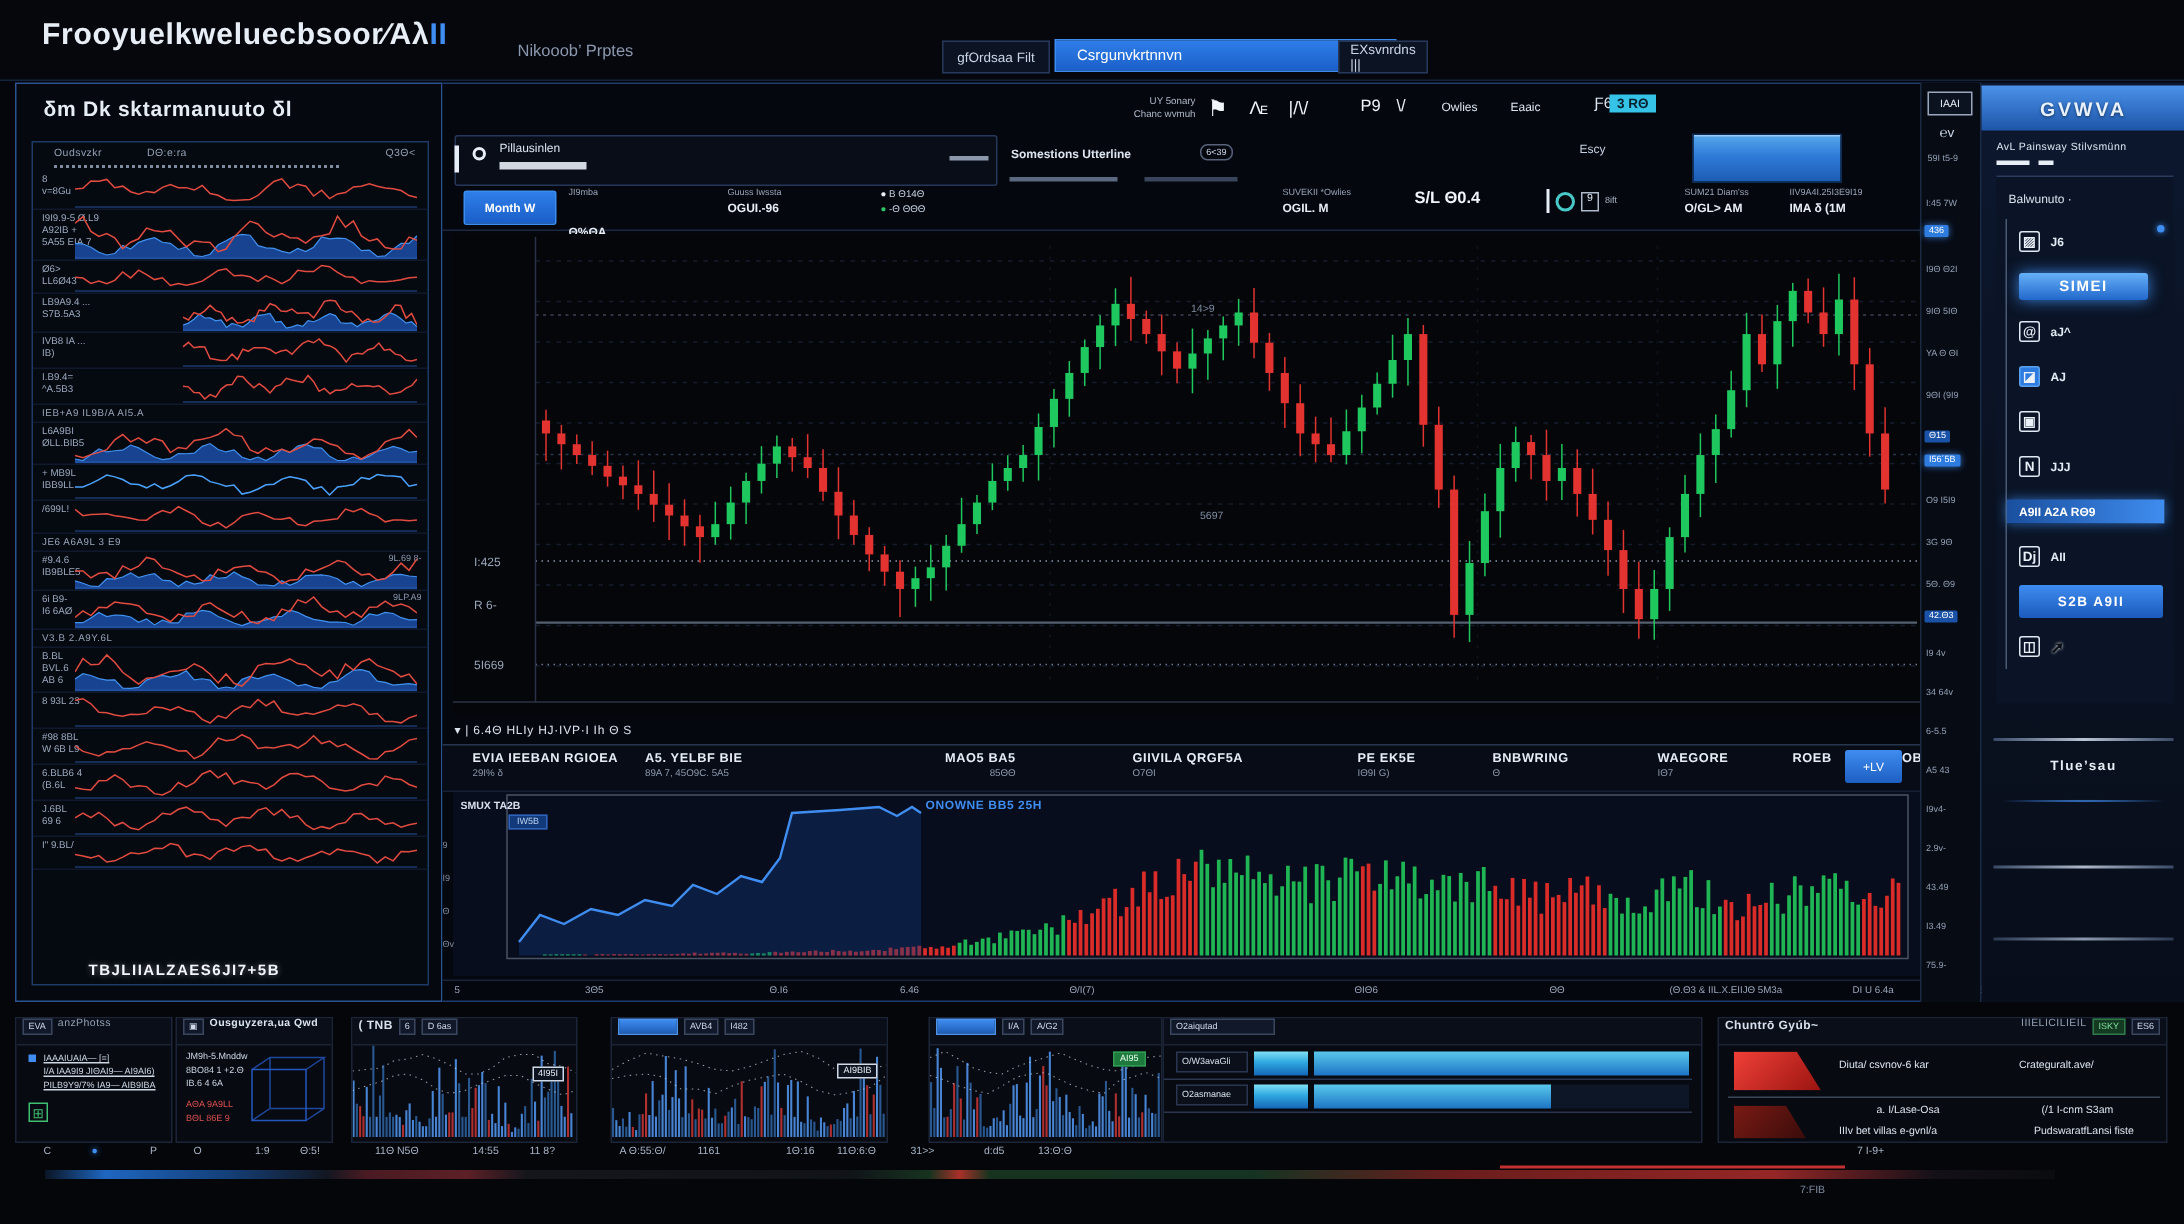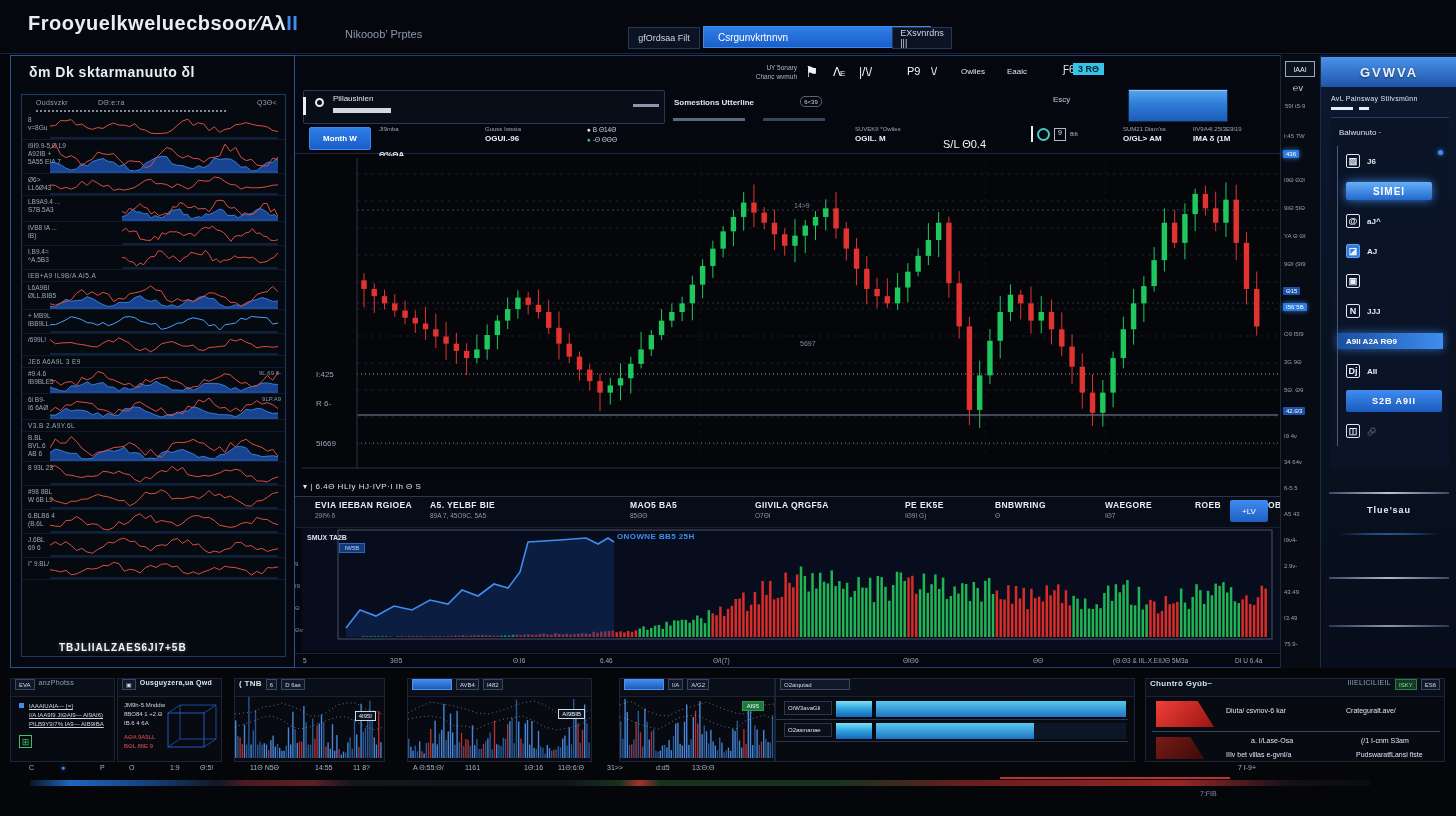--- a/index.html
+++ b/index.html
@@ -362,21 +362,21 @@
         </div>
         <div class="abs tcell" style="left: 292px; top: 70px;">
           <div style="font-size:6.5px;color:#c8d4e4"><span style="color:#e8eef6">●</span> B Θ14Θ</div>
           <div style="font-size:6.5px;color:#c8d4e4;margin-top:3px"><span style="color:#2fc56a">●</span> -Θ ΘΘΘ</div>
         </div>
         <div class="abs tcell" style="left: 560px; top: 70px;">
           <div style="font-size:6px;color:#98a5b8">SUVEKII *Owlies</div>
           <div style="font-size:8px;color:#e8eef6;margin-top:2px;font-weight:bold">OGIL. M</div>
         </div>
         <div class="abs tcell" style="left: 648px; top: 70px;">
-          <div style="font-size:11px;font-weight:normal;color:#f0f5fa;margin-top:12px">S/L Θ0.4</div>
+          <div style="font-size:11px;font-weight:bold;color:#f0f5fa;margin-top:0">S/L Θ0.4</div>
         </div>
         <div class="abs tcell" style="left: 736px; top: 70px;">
           <div style="display:flex;gap:4px;align-items:center">
             <div style="width:2px;height:16px;background:#e8eef6"></div>
             <div style="width:13px;height:13px;border:2px solid #49c8c8;border-radius:50%"></div>
             <div style="width:12px;height:13px;border:1px solid #aeb9c9;font-size:7px;text-align:center;color:#dce5f0">9</div>
             <span style="font-size:6px;color:#aeb9c9">8ift</span>
           </div>
         </div>
         <div class="abs tcell" style="left: 828px; top: 70px;">
@@ -597,21 +597,21 @@
     <div id="ind-row" class="abs">
       <div id="ind-cols">
           <div class="ind-col" style="left: 20px;">
             <div class="h">EVIA IEEBAN RGIOEA</div>
             <div class="v">29I% δ</div>
           </div>
           <div class="ind-col" style="left: 135px;">
             <div class="h">A5. YELBF BIE</div>
             <div class="v">89A 7, 45O9C. 5A5</div>
           </div>
-          <div class="ind-col" style="left: 335px;">
+          <div class="ind-col" style="left: 335px; text-align: right;">
             <div class="h">MAO5 BA5</div>
             <div class="v">85ΘΘ</div>
           </div>
           <div class="ind-col" style="left: 460px;">
             <div class="h">GIIVILA QRGF5A</div>
             <div class="v">O7ΘI</div>
           </div>
           <div class="ind-col" style="left: 610px;">
             <div class="h">PE EK5E</div>
             <div class="v">IΘ9I G)</div>

